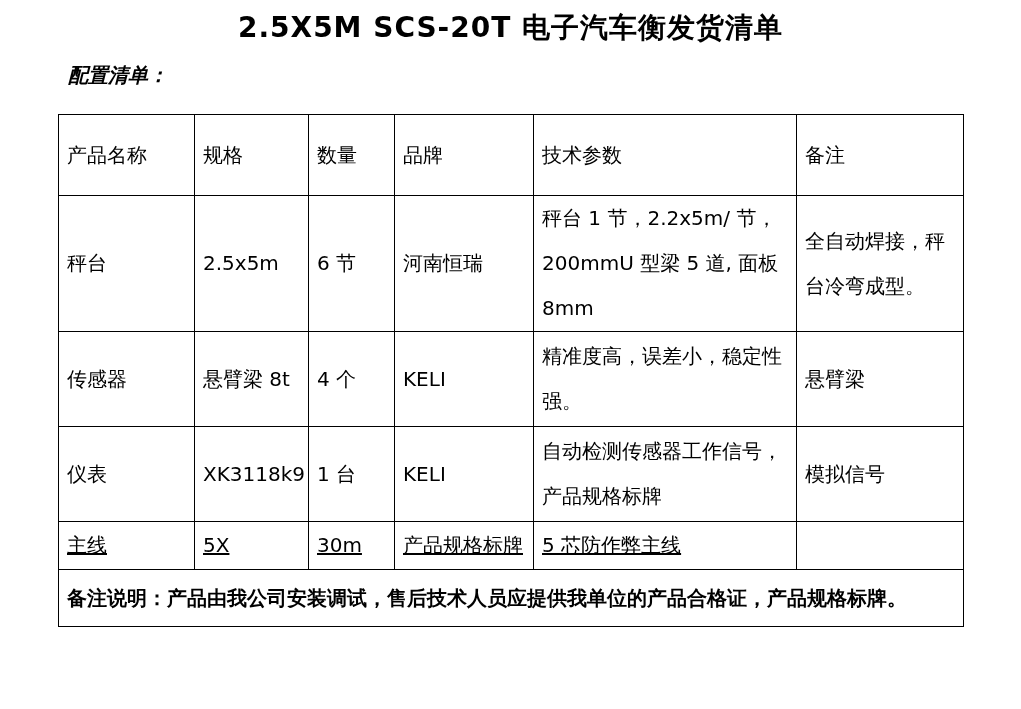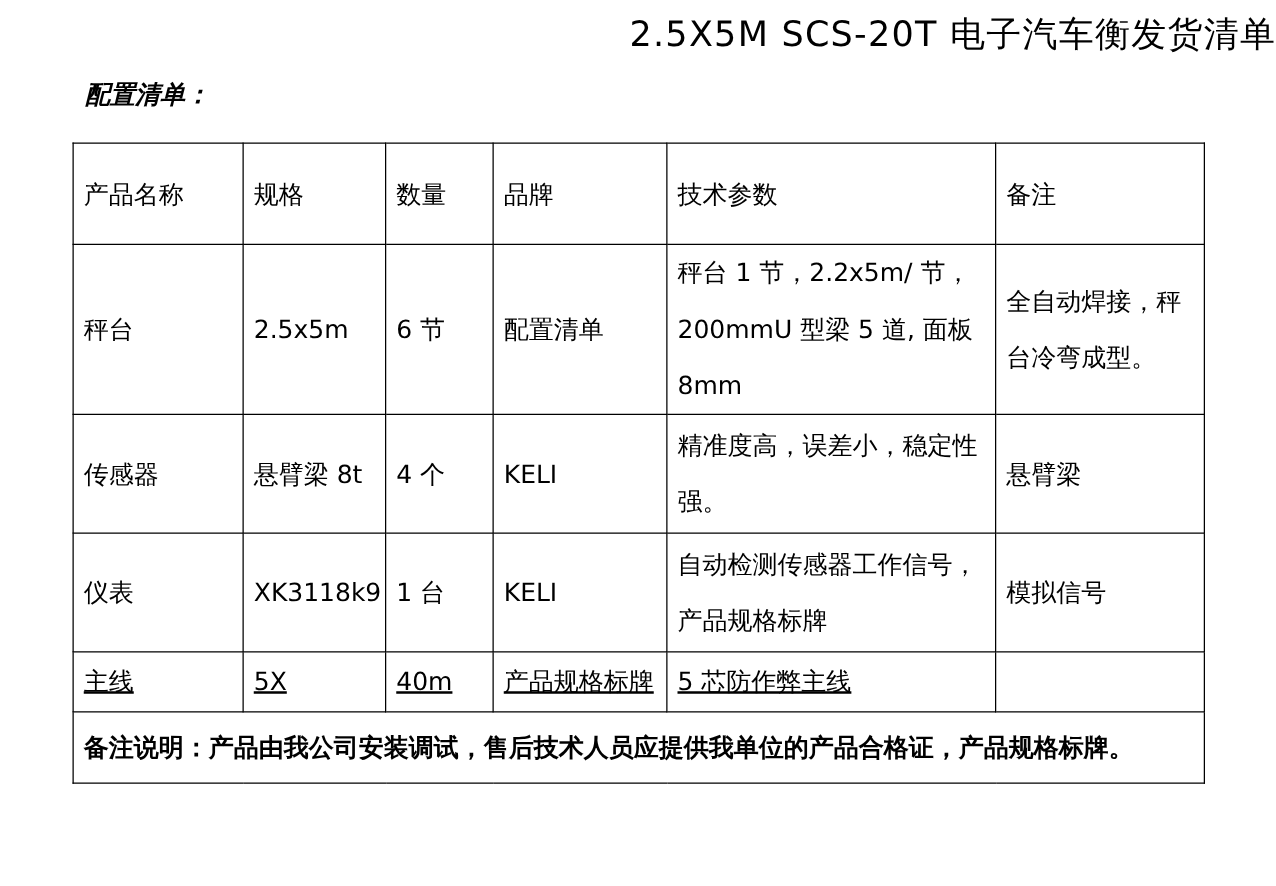--- a/index.html
+++ b/index.html
@@ -11,23 +11,23 @@
     color: #000000;
   }
   .page {
     width: 1021px;
     height: 709px;
     overflow: hidden;
     background: #ffffff;
   }
   .doc-title {
     margin-top: 8px;
-    text-align: right;
+    text-align: center;
     font-size: 28px;
-    font-weight: normal;
+    font-weight: bold;
     line-height: 40px;
     letter-spacing: 1px;
   }
   .doc-subtitle {
     margin: 13px 0 0 68px;
     font-size: 20px;
     font-weight: bold;
     line-height: 28px;
     font-style: italic;
   }
@@ -79,21 +79,21 @@
       <td>数量</td>
       <td>品牌</td>
       <td>技术参数</td>
       <td>备注</td>
     </tr>
 
     <tr class="row-tall">
       <td>秤台</td>
       <td>2.5x5m</td>
       <td>6 节</td>
-      <td>配置清单</td>
+      <td>河南恒瑞</td>
       <td>秤台 1 节，2.2x5m/ 节，
 200mmU 型梁 5 道, 面板 8mm</td>
       <td>全自动焊接，秤
 台冷弯成型。</td>
     </tr>
 
     <tr class="row-tall">
       <td>传感器</td>
       <td>悬臂梁 8t</td>
       <td>4 个</td>
@@ -111,21 +111,21 @@
       <td>自动检测传感器工作信号，
 产品规格标牌</td>
       <td>模拟信号</td>
     </tr>
 
 
 
     <tr class="row-short2">
       <td>主线</td>
       <td>5X</td>
-      <td>40m</td>
+      <td>30m</td>
       <td>产品规格标牌</td>
       <td>5 芯防作弊主线</td>
       <td></td>
     </tr>
 
     <tr class="footer-row">
       <td colspan="6">备注说明：产品由我公司安装调试，售后技术人员应提供我单位的产品合格证，产品规格标牌。</td>
     </tr>
   </tbody>
     </table>

